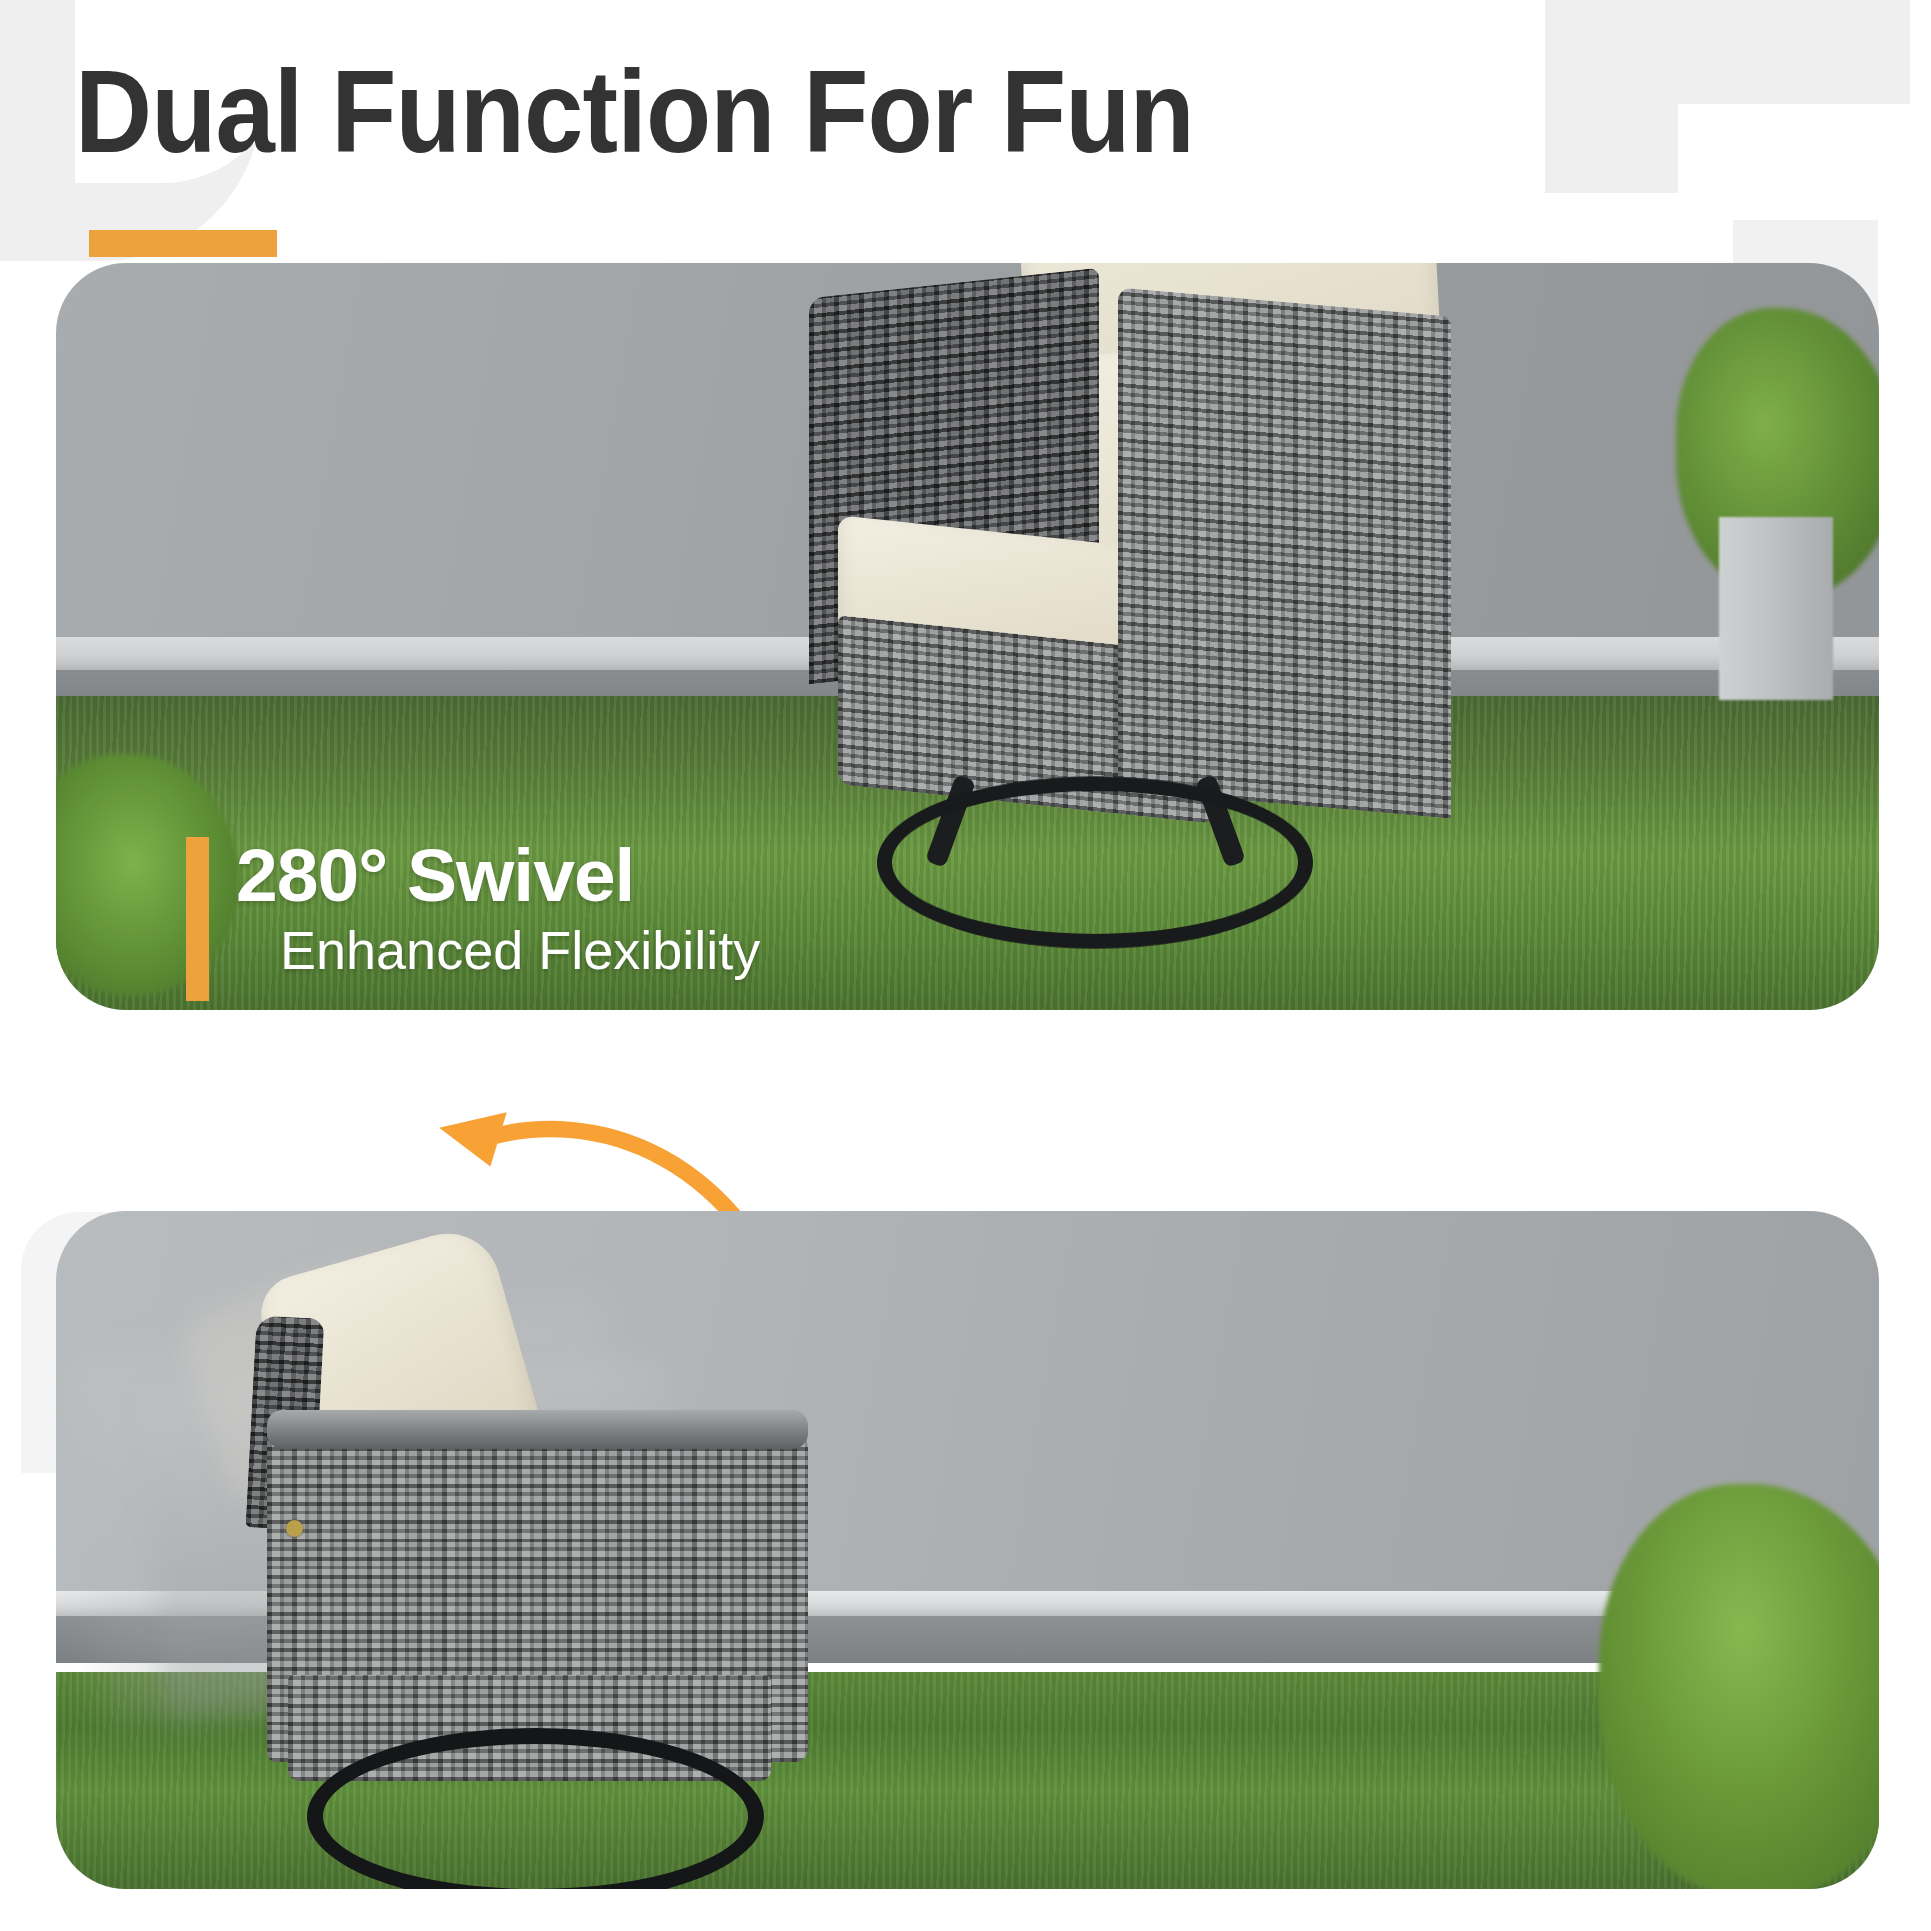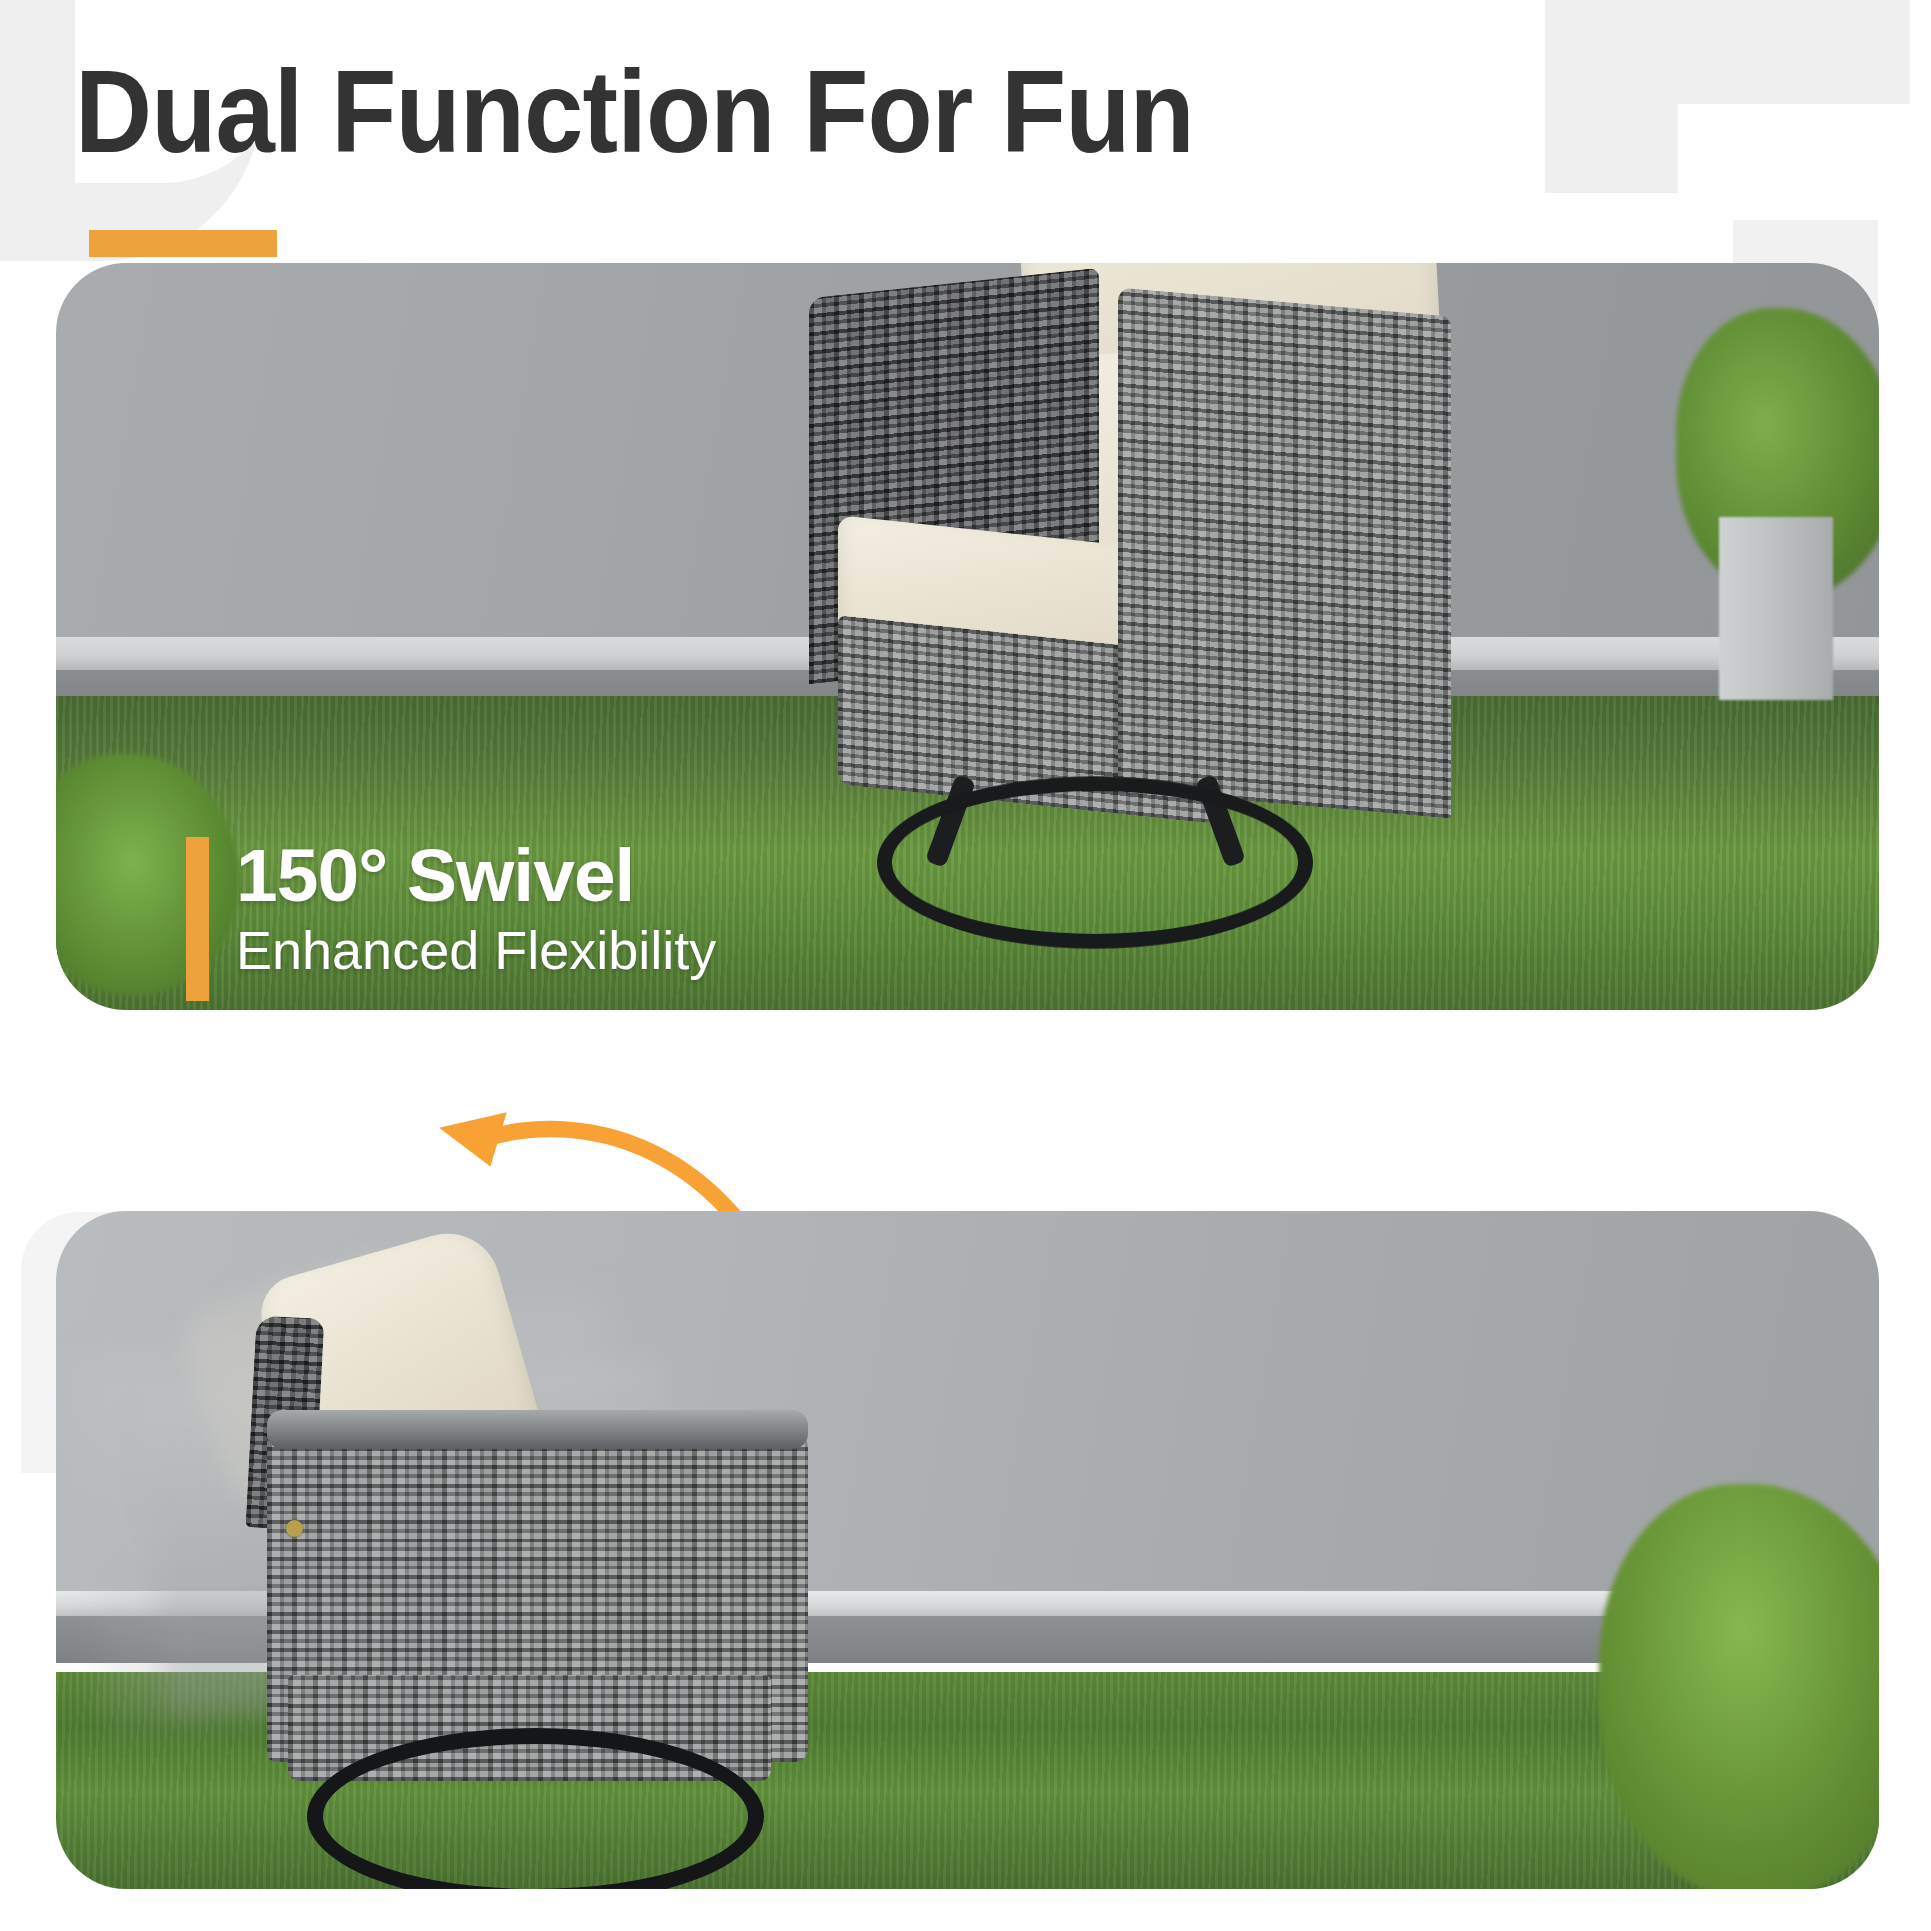--- a/index.html
+++ b/index.html
@@ -193,20 +193,21 @@
   .feat-text{padding-left:27px;}
   .feat-title{
     font-size:75px;font-weight:bold;color:#ffffff;line-height:1.02;
     white-space:nowrap;letter-spacing:-1px;
     text-shadow:0 1.9px 5.8px rgba(0,0,0,.22);
   }
   .feat-sub{
     font-size:54px;font-weight:normal;color:#ffffff;line-height:1.15;
     white-space:nowrap;margin-top:5.8px;
     text-shadow:0 1.9px 5.8px rgba(0,0,0,.22);
+    margin-left:44px;
   }
   #feature-swivel{left:130px;top:574px;height:164px;}
 
   
   .chair-bottom{position:absolute;left:87px;top:-77px;width:695px;height:763px;}
   .blur-ghost{
     position:absolute;opacity:.32;filter:blur(12.6px);
   }
   .blur-ghost2{
     position:absolute;opacity:.20;filter:blur(19.3px);
@@ -272,21 +273,21 @@
       <div class="arm-right wicker"></div>
       <div class="swivel-leg" style="left:208px;top:666px;transform:rotate(20deg);"></div>
       <div class="swivel-leg" style="left:478px;top:666px;transform:rotate(-20deg);"></div>
       <div class="swivel-ring"></div>
     </div>
 
 
     <div class="feature" id="feature-swivel">
       <div class="feat-bar"></div>
       <div class="feat-text">
-        <div class="feat-title">150° Swivel</div>
+        <div class="feat-title">280° Swivel</div>
         <div class="feat-sub">Enhanced Flexibility</div>
       </div>
     </div>
   </div>
 </div>
 
 <div class="rock-arrow">
   <svg width="483" height="319" viewBox="0 0 500 330">
     <path d="M62 52 C 190 10, 340 70, 402 262" stroke="#f8a135" stroke-width="17" fill="none" stroke-linecap="round"></path>
     <path d="M25 38 L 95 22 L 78 78 Z" fill="#f8a135"></path>

